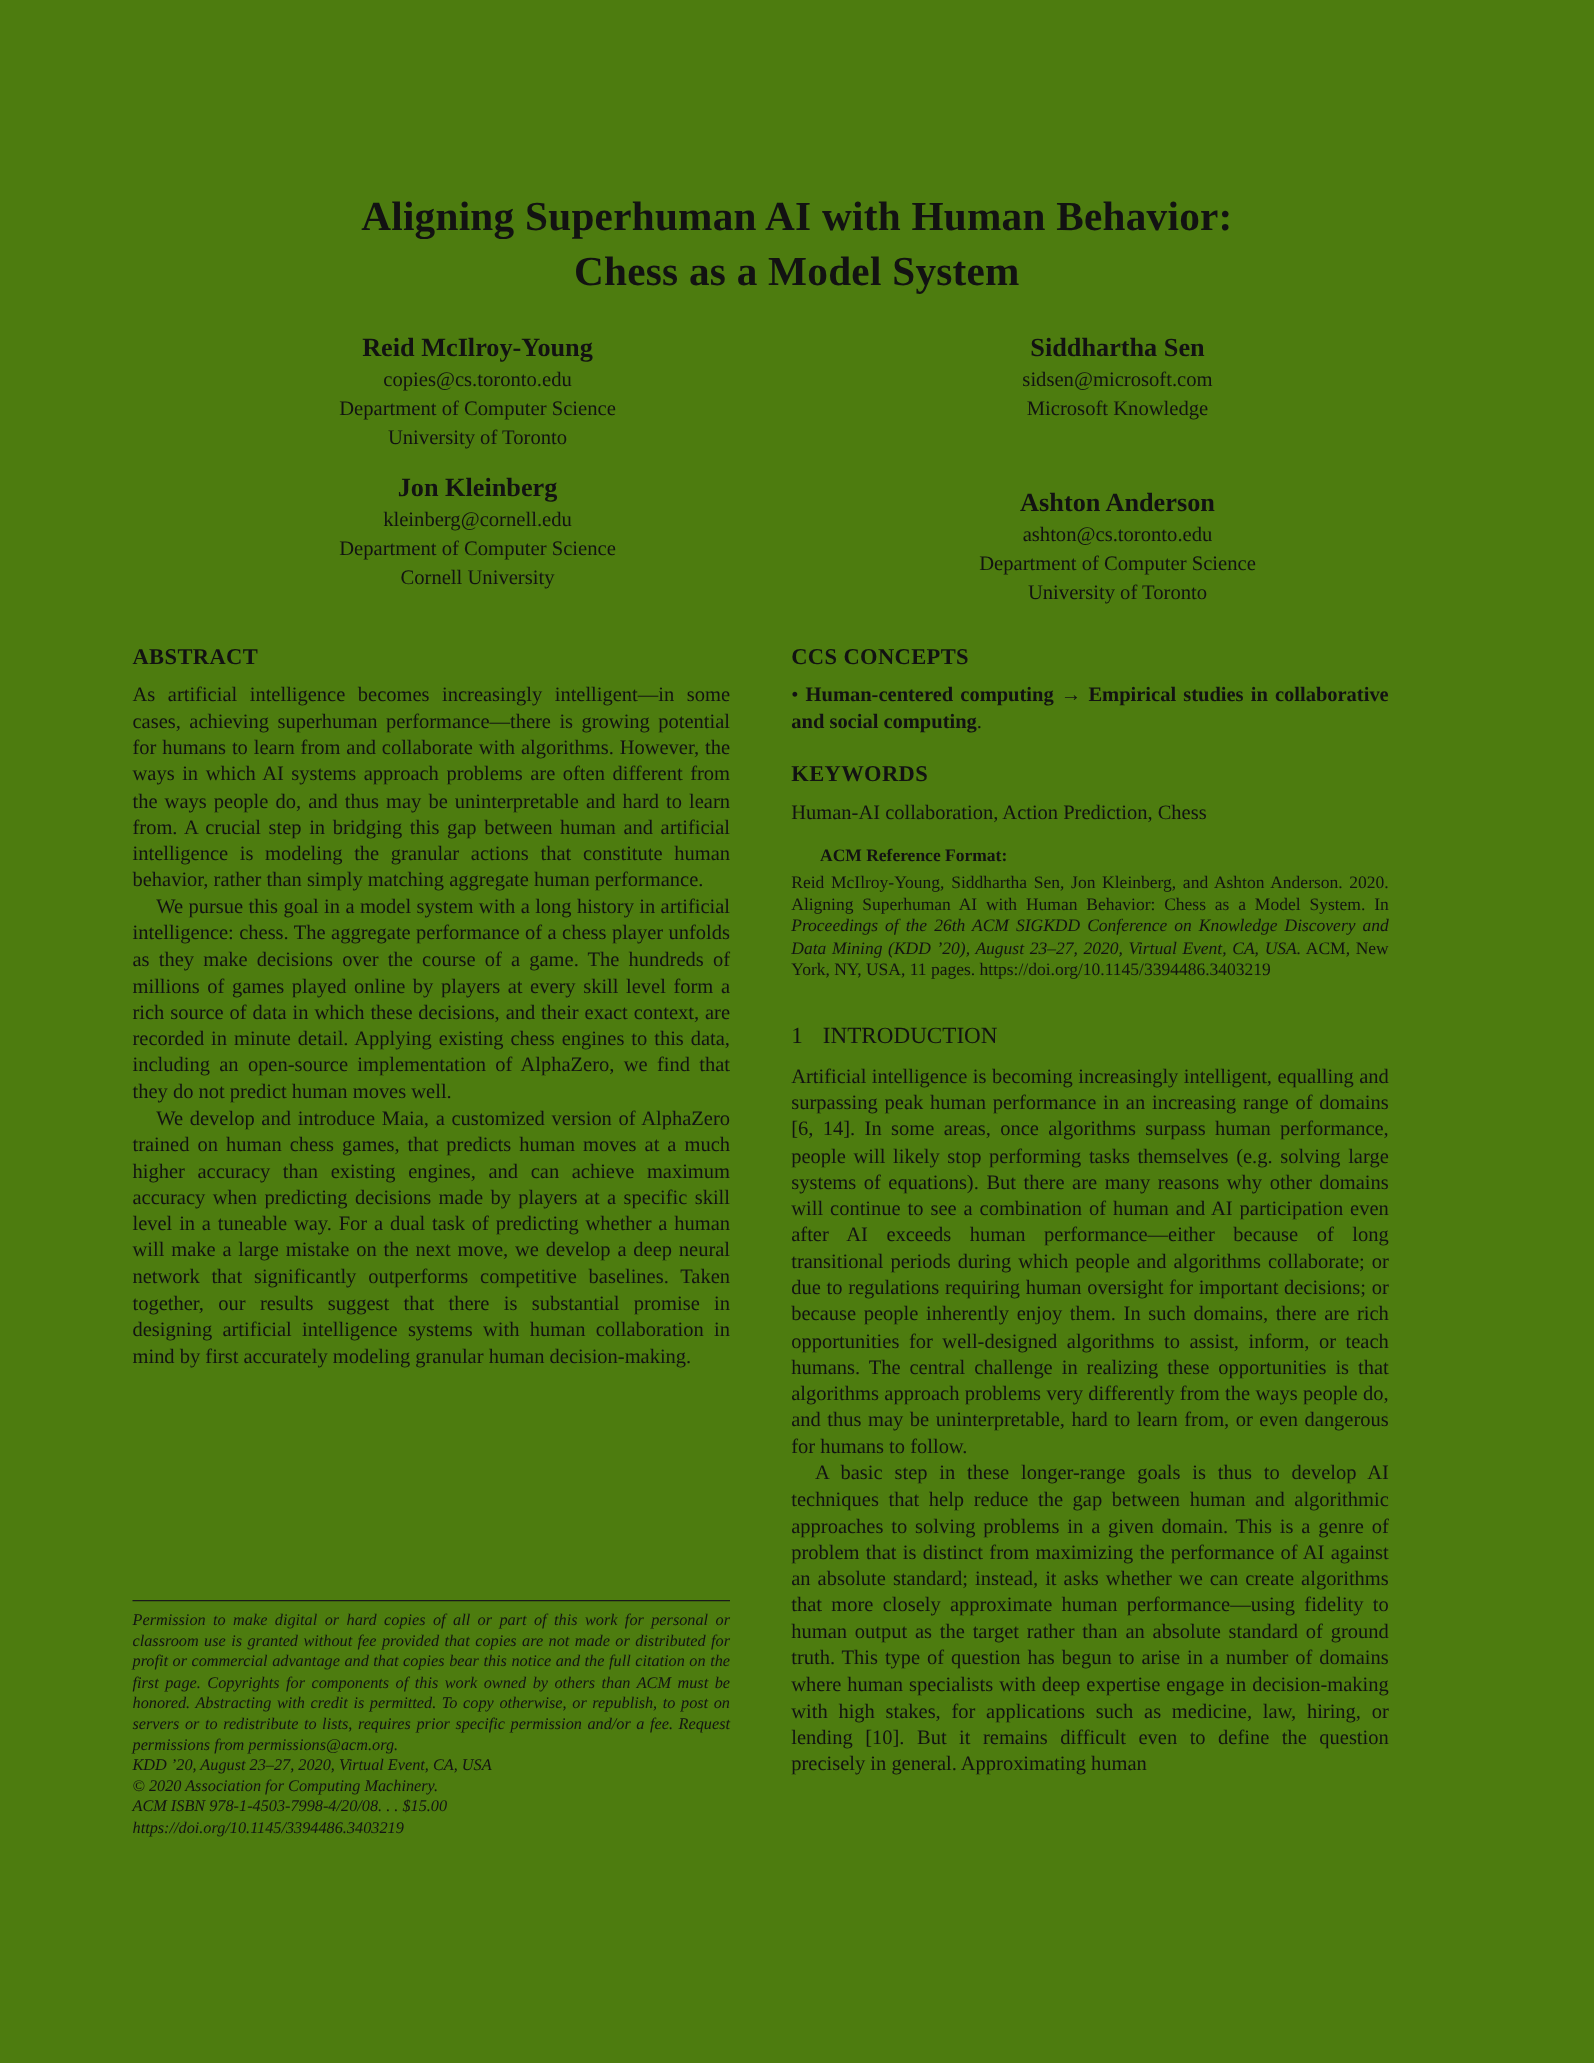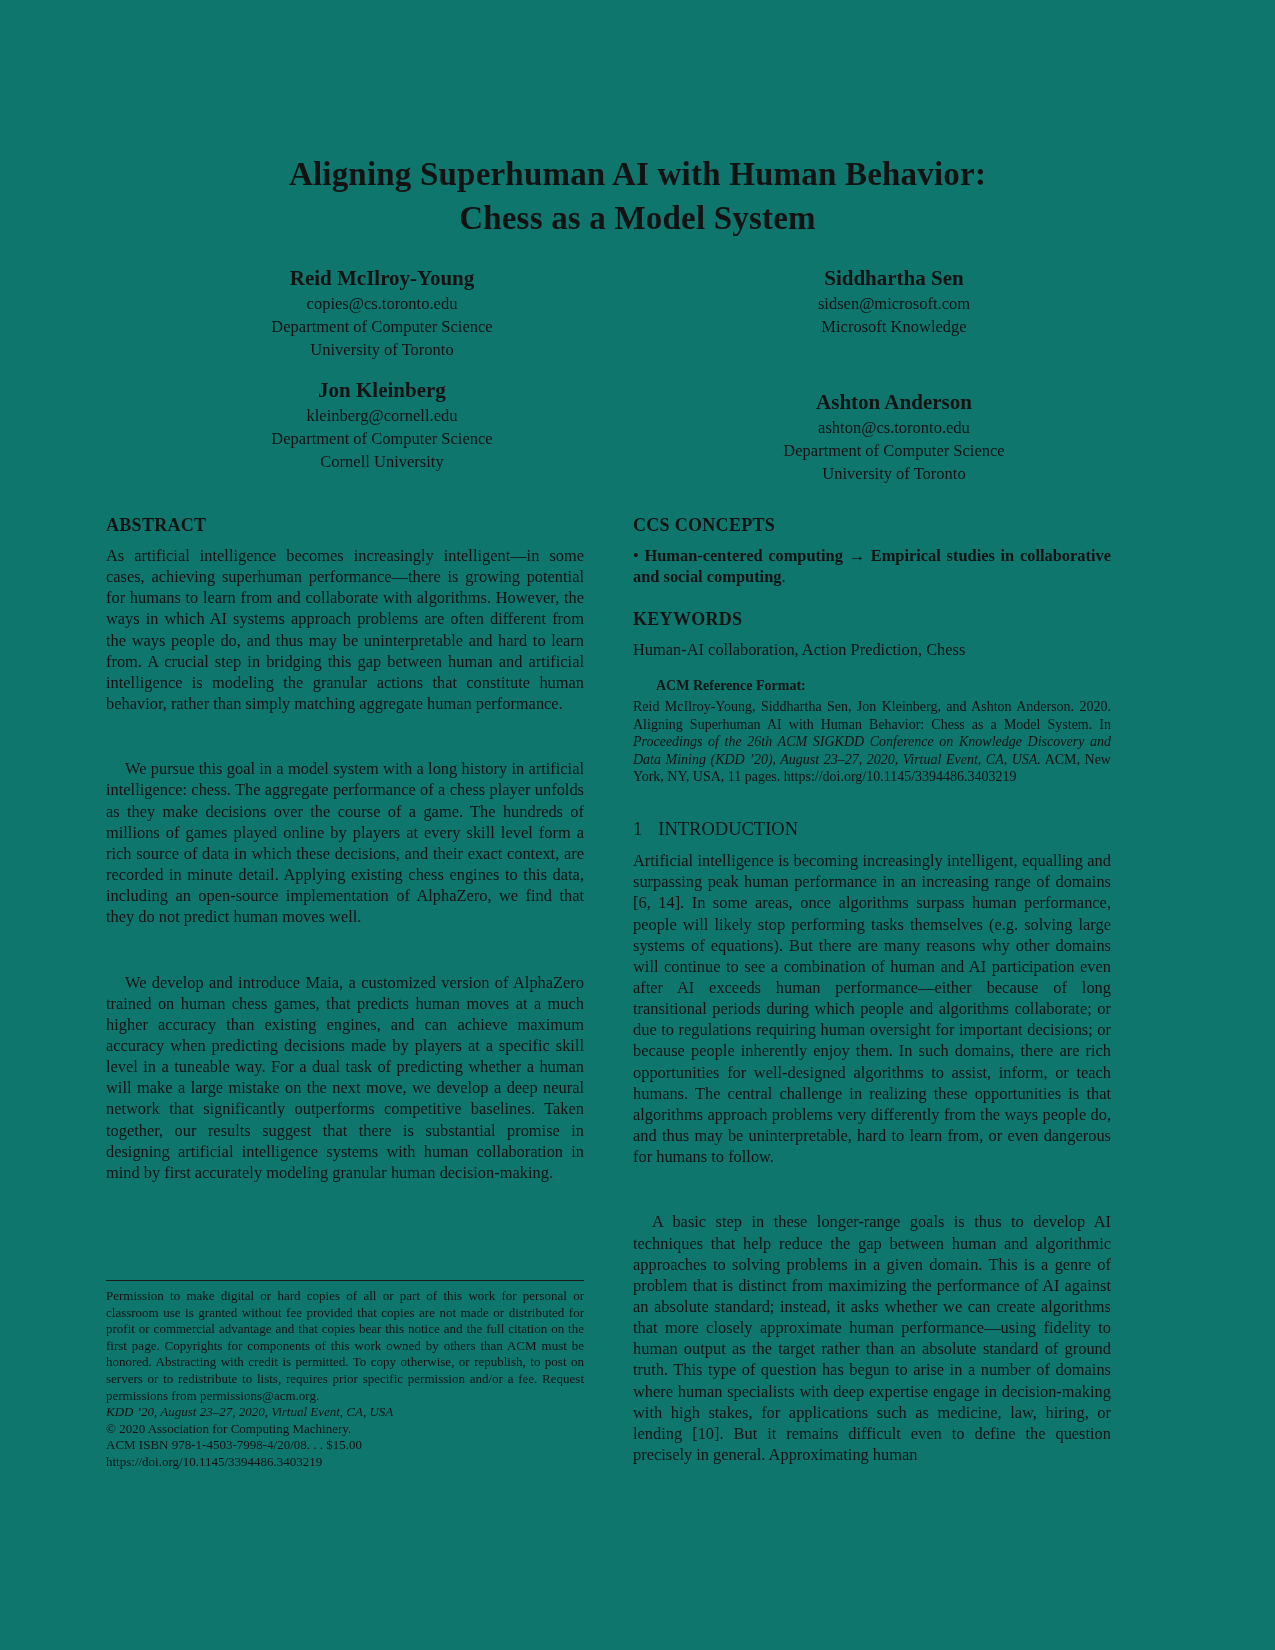--- a/index.html
+++ b/index.html
@@ -2,21 +2,21 @@
 <html lang="en"><head>
 <meta charset="utf-8">
 <style>
   * { margin: 0; padding: 0; box-sizing: border-box; }
   html, body { background: #e8e8e8; }
   .page {
     position: relative;
     width: 1275px;
     height: 1650px;
     margin: 0 auto;
-    background: #0f766e;
+    background: #4d7c0f;
     font-family: "Liberation Serif", "DejaVu Serif", serif;
     color: #121212;
     overflow: hidden;
   }
   .title-block {
     position: absolute;
     top: 152px; left: 0; width: 1275px;
     text-align: center;
     font-weight: bold;
     font-size: 33px;
@@ -30,36 +30,36 @@
   .col-left  { left: 106px; }
   .col-right { left: 633px; }
   .sec-heading {
     font-size: 18px; font-weight: bold; line-height: 22px;
     letter-spacing: 0.3px; margin-bottom: 9px;
   }
   .body-p {
     font-size: 16.4px; line-height: 21.15px;
     text-align: justify; text-justify: inter-word;
   }
-  .indent { text-indent: 19px; margin-top: 44px; }
+  .indent { text-indent: 19px; }
   .keywords-heading { margin-top: 21px; }
   .acmref-heading {
     margin-top: 17px; margin-bottom: 3px;
     font-size: 14px; font-weight: bold; line-height: 17.6px; margin-left: 23px;
   }
   .acmref-text { font-size: 14px; line-height: 17.6px; text-align: justify; }
   .acmref-text i { font-style: italic; }
   .intro-heading {
     margin-top: 31px; margin-bottom: 9px;
     font-size: 18.5px; font-weight: normal; line-height: 24px;
   }
   .sec-num-gap { margin-left: 16px; }
   .footnote { position: absolute; left: 106px; top: 1280px; width: 478px; }
   .footnote-rule { border-top: 1.4px solid #1a1a1a; margin-bottom: 7px; }
-  .footnote-text { font-size: 13px; line-height: 16.6px; }
+  .footnote-text { font-size: 13px; line-height: 16.6px; font-style: italic; }
   .footnote-justify { text-align: justify; text-justify: inter-word; }
   .italic { font-style: italic; }
 </style>
 </head>
 <body>
 
 <div class="page">
 
   <div class="title-block">
     <div>Aligning Superhuman AI with Human Behavior:</div>

